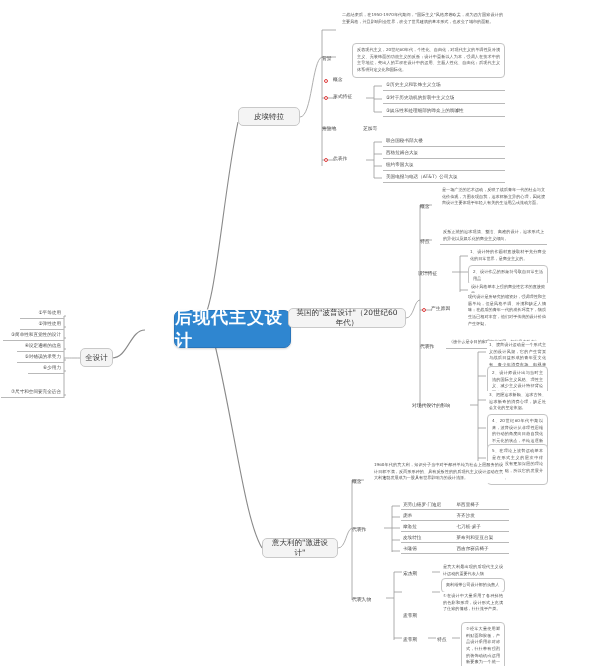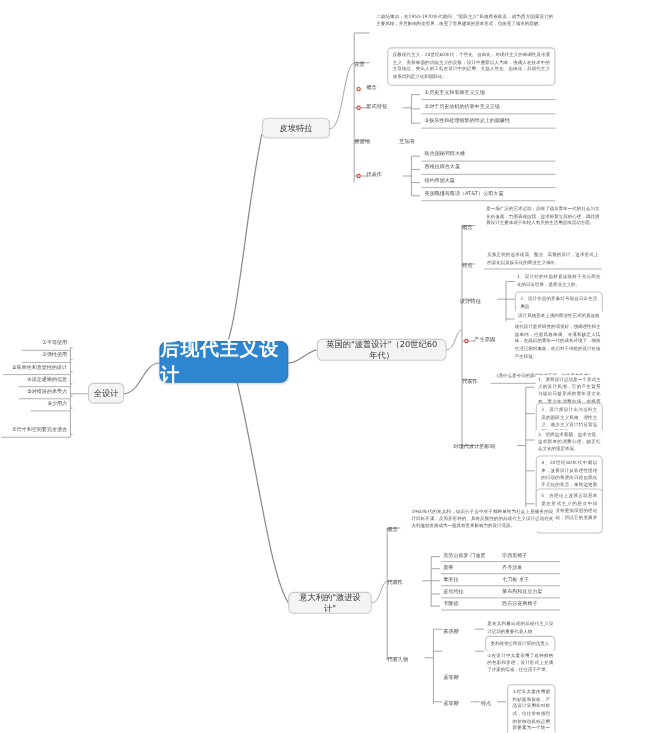--- a/index.html
+++ b/index.html
@@ -14,20 +14,21 @@
   svg.links path.thick{stroke:#8a8a8a;stroke-width:1.1px;}
 
   .node{position:absolute;box-sizing:border-box;}
 
   
   .central{
     background:#2f86d0;border:1px solid #2a76bb;border-radius:7px;
     color:#ffffff;font-size:17px;font-weight:bold;letter-spacing:1px;
     display:flex;align-items:center;justify-content:center;
     box-shadow:0 1px 2px rgba(0,0,0,.18);
+    margin-left:29px;
   }
   
   .l1{
     background:#f4f4f4;border:1px solid #c9c9c9;border-radius:5px;
     font-size:7.5px;display:flex;align-items:center;justify-content:center;
     text-align:center;padding:2px 4px;color:#333;
   }
   
   .leaf{
     font-size:4.6px;line-height:1.5;color:#4a4a4a;

